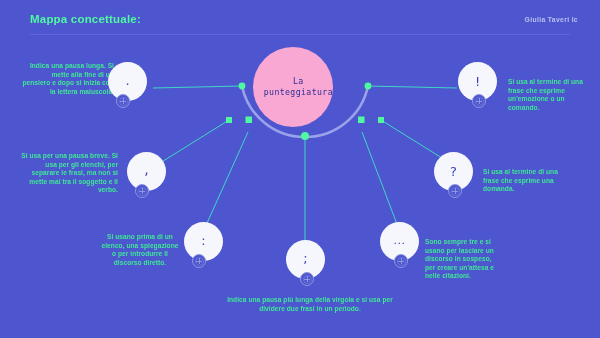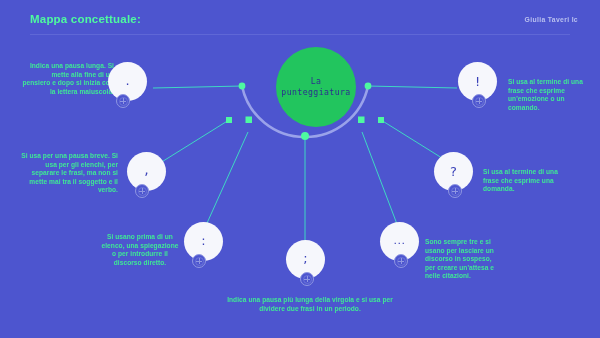--- a/index.html
+++ b/index.html
@@ -27,24 +27,24 @@
   #header-rule{
     position:absolute;left:30px;top:34px;width:540px;height:1px;
     background:#5f67d6;
   }
 
   
   #wires{position:absolute;left:0;top:0;width:600px;height:338px;}
 
   
   #center-node{
-    position:absolute;left:276px;top:47px;
+    position:absolute;left:253px;top:47px;
     width:80px;height:80px;border-radius:50%;
-    background:#22c55e;
-    display:flex;align-items:center;justify-content:center;
+    background:#f9a8d4;
+    display:flex;align-items:center;justify-content:flex-end;
     z-index:5;
   }
   #center-label{
     font-family:"DejaVu Sans Mono", monospace;
     font-size:8.2px;line-height:11px;color:#2b2f8f;
     text-align:center;letter-spacing:.4px;
   }
 
   
   .pnode{position:absolute;z-index:4;}

